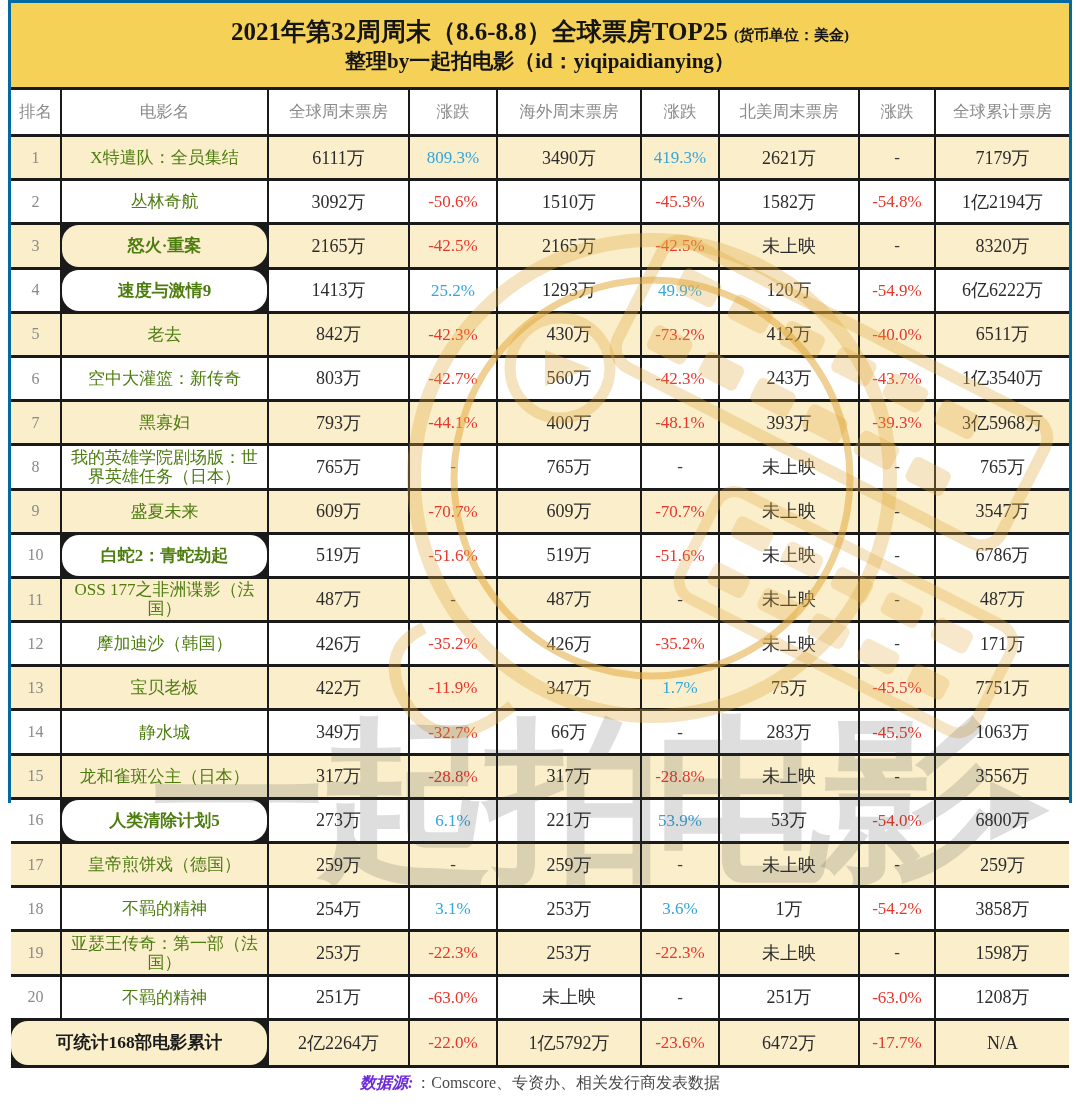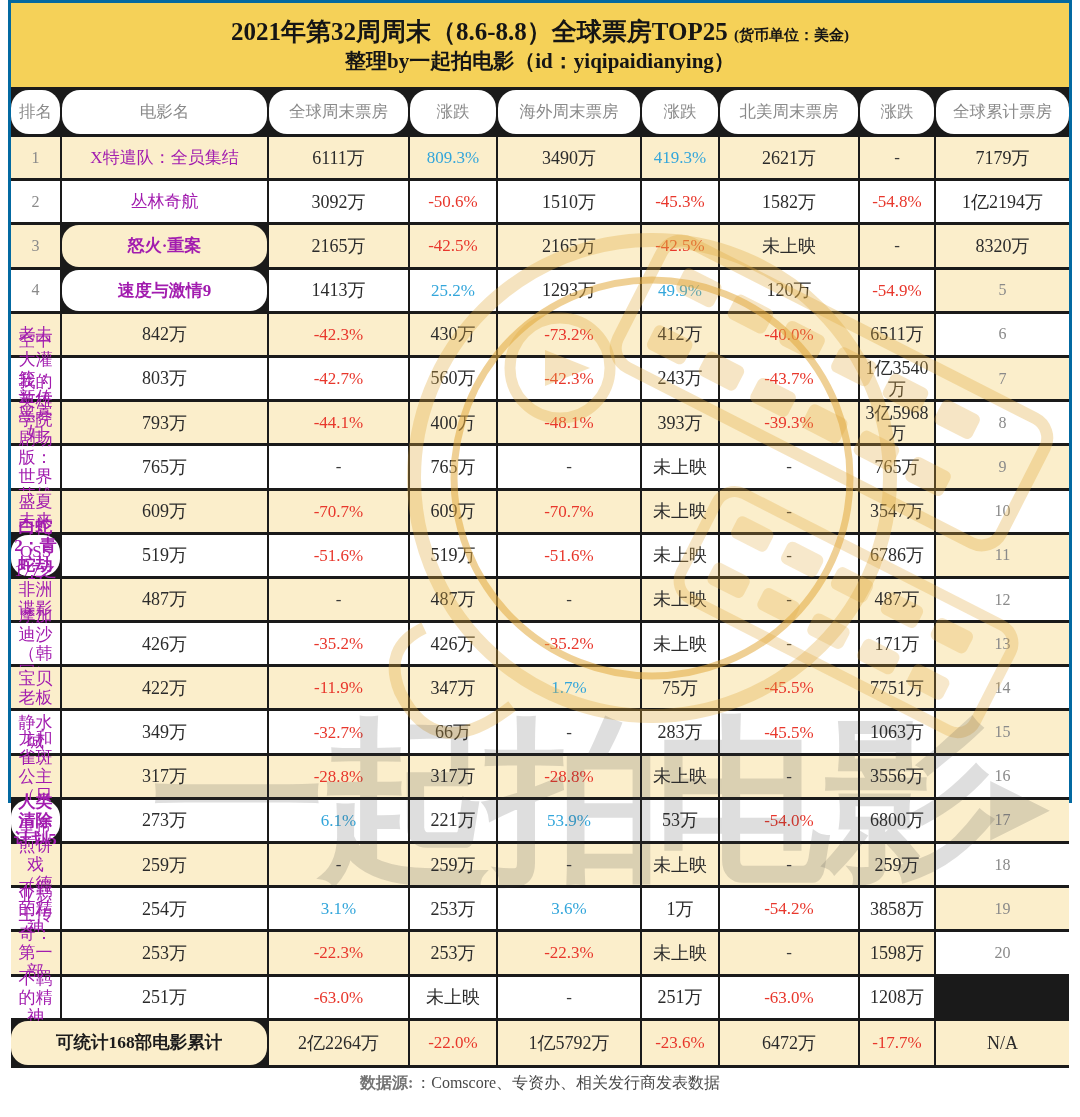--- a/index.html
+++ b/index.html
@@ -15,32 +15,32 @@
   #banner .t1 .note{font-size:15px;font-weight:bold;}
   #banner .t2{font-size:21px;font-weight:bold;line-height:1.25;}
   
   #grid{display:grid;
         grid-template-columns:49px 205px 139px 86px 142px 76px 138px 74px 133px;
         grid-template-rows:44px repeat(20,41.2px) 44px 30px;
         gap:3px 2px;background:#1a1a1a;}
   .cell{background:#ffffff;display:flex;align-items:center;justify-content:center;
         text-align:center;font-size:18px;color:#2f2f2f;line-height:1.12;box-sizing:border-box;}
   .cell.cream{background:#FBEECB;}
-  .cell.th{color:#8A8A8A;font-size:16.5px;border-radius:18px;}
+  .cell.th{color:#8A8A8A;font-size:16.5px;}
   .cell.rank{color:#8A8A8A;font-size:16px;}
-  .cell.name{font-size:17px;color:#a21caf;padding:0 3px;}
+  .cell.name{font-size:17px;color:#4d7c0f;padding:0 3px;}
   .cell.name.bold{font-weight:bold;border-radius:17px;}
   .cell.val{font-size:18px;color:#2b2b2b;}
   .cell.chg{font-size:17px;}
   .cell.chg.pos{color:#33A6DB;}
   .cell.chg.neg{color:#E8372C;}
   .cell.chg.dash{color:#3a3a3a;}
   .cell.sum-label{font-weight:bold;font-size:17.5px;color:#1c1c1c;border-radius:17px;}
   .cell.footer-row{background:#ffffff;font-size:16px;color:#4a4a4a;gap:2px;}
-  .cell.footer-row b{color:#737373;}
+  .cell.footer-row b{color:#6d28d9;font-style:italic;}
   
   #wm-logo{position:absolute;left:0;top:0;z-index:5;pointer-events:none;}
   #wm-text{position:absolute;left:150px;top:713px;z-index:5;pointer-events:none;
            font-family:"DejaVu Sans","Liberation Sans",sans-serif;font-weight:bold;
            font-size:176px;line-height:1;letter-spacing:-8px;white-space:nowrap;
            color:rgba(60,60,60,0.17);}
   #wm-text .arrow{font-size:78px;vertical-align:30px;letter-spacing:0;}
 </style>
 </head>
 <body>
@@ -89,20 +89,21 @@
         <div class="cell chg dash cream">-</div>
         <div class="cell val cream">8320万</div>
         <div class="cell rank">4</div>
         <div class="cell name bold">速度与激情9</div>
         <div class="cell val">1413万</div>
         <div class="cell chg pos">25.2%</div>
         <div class="cell val">1293万</div>
         <div class="cell chg pos">49.9%</div>
         <div class="cell val">120万</div>
         <div class="cell chg neg">-54.9%</div>
+        <div class="cell val">6亿6222万</div>
         <div class="cell rank cream">5</div>
         <div class="cell name cream">老去</div>
         <div class="cell val cream">842万</div>
         <div class="cell chg neg cream">-42.3%</div>
         <div class="cell val cream">430万</div>
         <div class="cell chg neg cream">-73.2%</div>
         <div class="cell val cream">412万</div>
         <div class="cell chg neg cream">-40.0%</div>
         <div class="cell val cream">6511万</div>
         <div class="cell rank">6</div>

